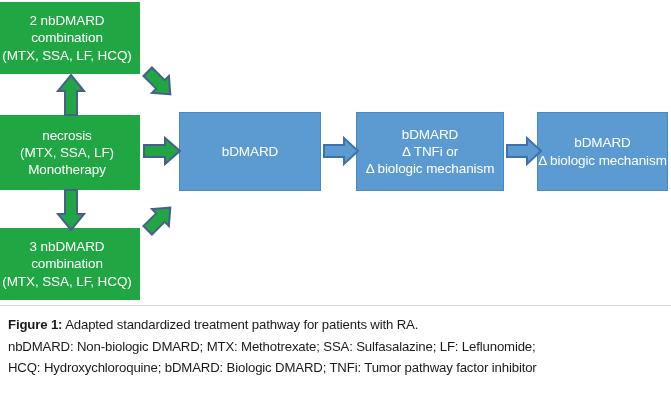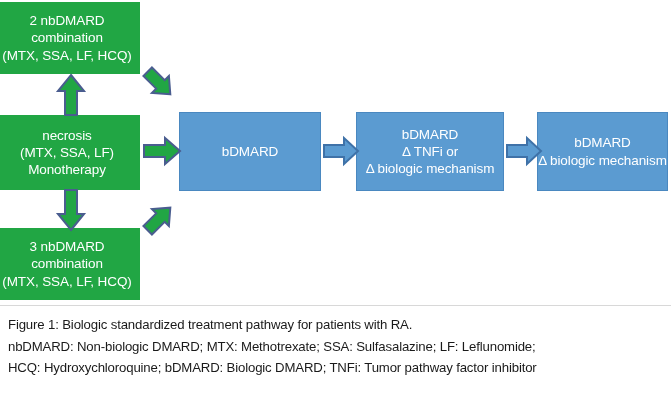--- a/index.html
+++ b/index.html
@@ -95,21 +95,21 @@
     position: absolute;
     left: 8px;
     top: 314px;
     width: 660px;
     font-size: 13.2px;
     line-height: 1.63;
     color: #1a1a1a;
     letter-spacing: -0.15px;
   }
   #caption .cap-line { display: block; white-space: nowrap; }
-  #caption .cap-strong { font-weight: normal; }
+  #caption .cap-strong { font-weight: bold; }
 </style>
 </head>
 <body>
 
 <div id="figure-root">
 
   <div id="diagram">
 
     <div class="node node-green" id="node-combo2">
       <span class="ln">2 nbDMARD</span>
@@ -188,18 +188,18 @@
       <svg viewBox="0 0 38 30" width="38" height="30">
         <polygon points="36,15 22,28 22,21 2,21 2,9 22,9 22,2" fill="#5B9BD1" stroke="#3F72A8" stroke-width="2" stroke-linejoin="miter"></polygon>
       </svg>
     </div>
 
   </div>
 
   <div id="divider"></div>
 
   <div id="caption">
-    <span class="cap-line"><span class="cap-strong">Figure 1:</span><span> Biologic standardized treatment pathway for patients with RA.</span></span>
+    <span class="cap-line"><span class="cap-strong">Figure 1:</span><span> Adapted standardized treatment pathway for patients with RA.</span></span>
     <span class="cap-line">nbDMARD: Non-biologic DMARD; MTX: Methotrexate; SSA: Sulfasalazine; LF: Leflunomide;</span>
     <span class="cap-line">HCQ: Hydroxychloroquine; bDMARD: Biologic DMARD; TNFi: Tumor pathway factor inhibitor</span>
   </div>
 
 </div>
 
 </body></html>

